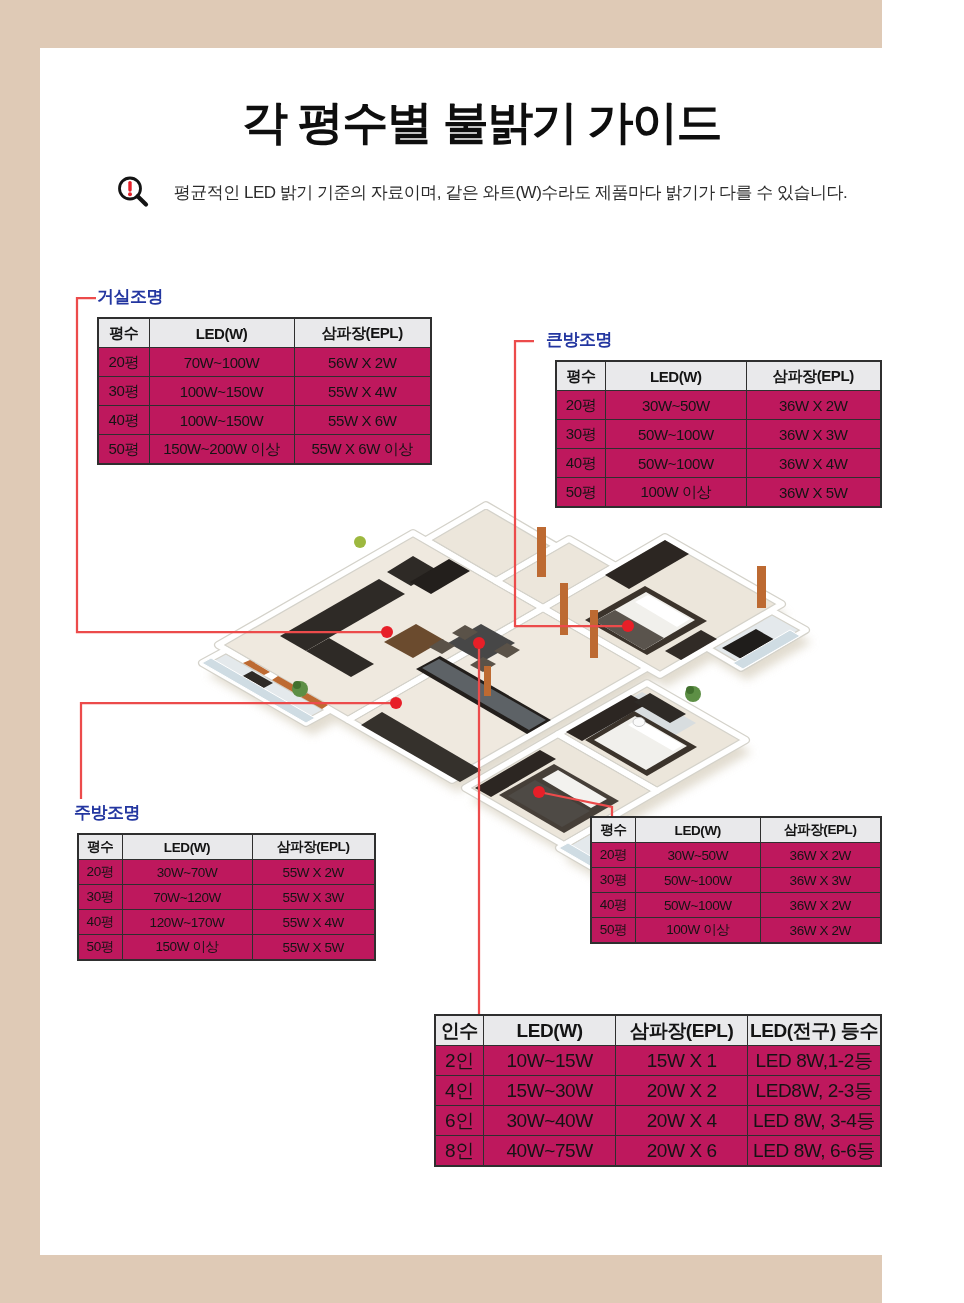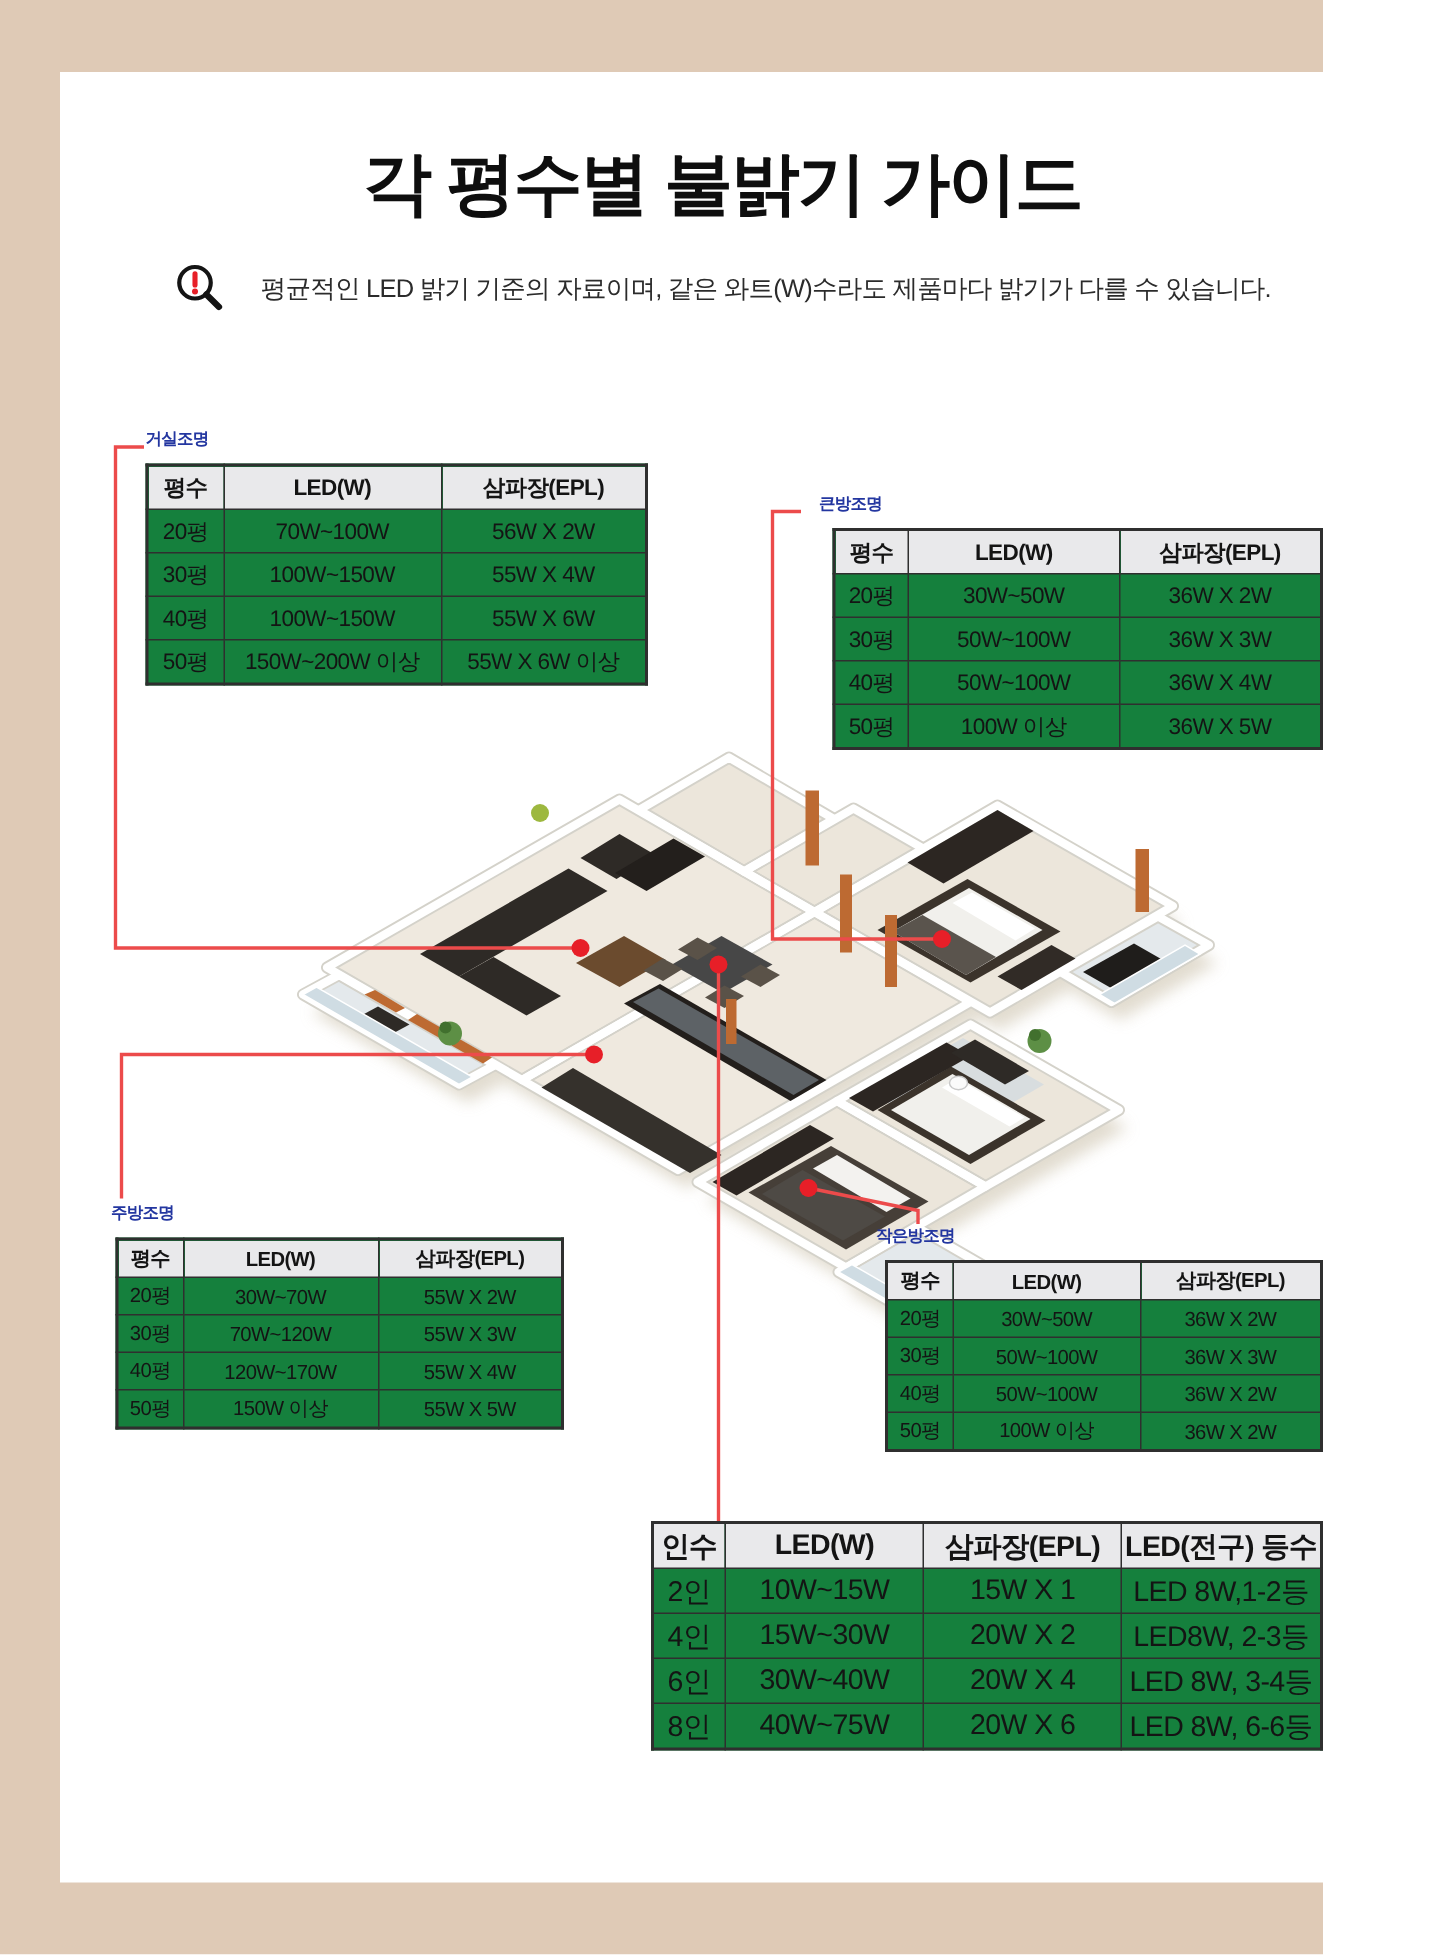--- a/index.html
+++ b/index.html
@@ -6,23 +6,23 @@
   body{font-family:"Liberation Sans","DejaVu Sans",sans-serif;}
   .page{position:relative;width:882px;height:1303px;background:var(--bg,#dfcab6);overflow:hidden;}
   .card{position:absolute;left:40px;top:48px;width:883px;height:1207px;background:#ffffff;}
   .page-title{position:absolute;left:40px;top:92px;width:883px;text-align:center;
     font-size:46px;font-weight:800;letter-spacing:-1.5px;color:#0e0e0e;}
   .notice-row{position:absolute;left:40px;top:175px;width:883px;display:flex;
     align-items:center;justify-content:center;gap:24px;}
   .notice-text{font-size:17px;color:#2b2b2b;letter-spacing:-0.5px;}
   .overlay-svg{position:absolute;left:0;top:0;z-index:1;pointer-events:none;}
   .tbl-block{position:absolute;z-index:2;}
-  .tbl-label{font-size:11px;font-weight:700;color:var(--label-blue,#2336a0);
+  .tbl-label{font-size:17px;font-weight:700;color:var(--label-blue,#2336a0);
     letter-spacing:-0.5px;margin-bottom:9px;}
-  table.guide{border-collapse:collapse;background:#15803d;table-layout:fixed;}
+  table.guide{border-collapse:collapse;background:#be185d;table-layout:fixed;}
   table.guide th,table.guide td{border:1.5px solid #2f2f2f;text-align:center;
     vertical-align:middle;color:#141414;letter-spacing:-0.4px;white-space:nowrap;
     padding:0 2px;overflow:hidden;}
   table.guide{border:2px solid #2f2f2f;}
   table.guide th{background:var(--header-bg,#e9e9eb);font-weight:700;}
   .tbl-lg th,.tbl-lg td{font-size:15px;height:28px;}
   .tbl-sm th,.tbl-sm td{font-size:13.5px;height:24px;}
   .tbl-dining th,.tbl-dining td{font-size:19px;height:29px;}
   .conn{fill:none;stroke:var(--line-red,#ec4b4b);stroke-width:2.25px;}
   .dot{fill:var(--dot-red,#e71f28);}
@@ -319,21 +319,20 @@
           <tr>
             <td>50평</td>
             <td>150W 이상</td>
             <td>55W X 5W</td>
           </tr>
         </tbody>
     </table>
   </div>
 
   <div class="tbl-block" style="left:584px;top:816px;">
-    <div class="tbl-label">작은방조명</div>
     <table class="guide tbl-sm" style="margin-left:6px;">
       <colgroup>
           <col style="width:45px">
           <col style="width:127px">
           <col style="width:123px">
         </colgroup>
       <thead>
           <tr>
             <th>평수</th>
             <th>LED(W)</th>

